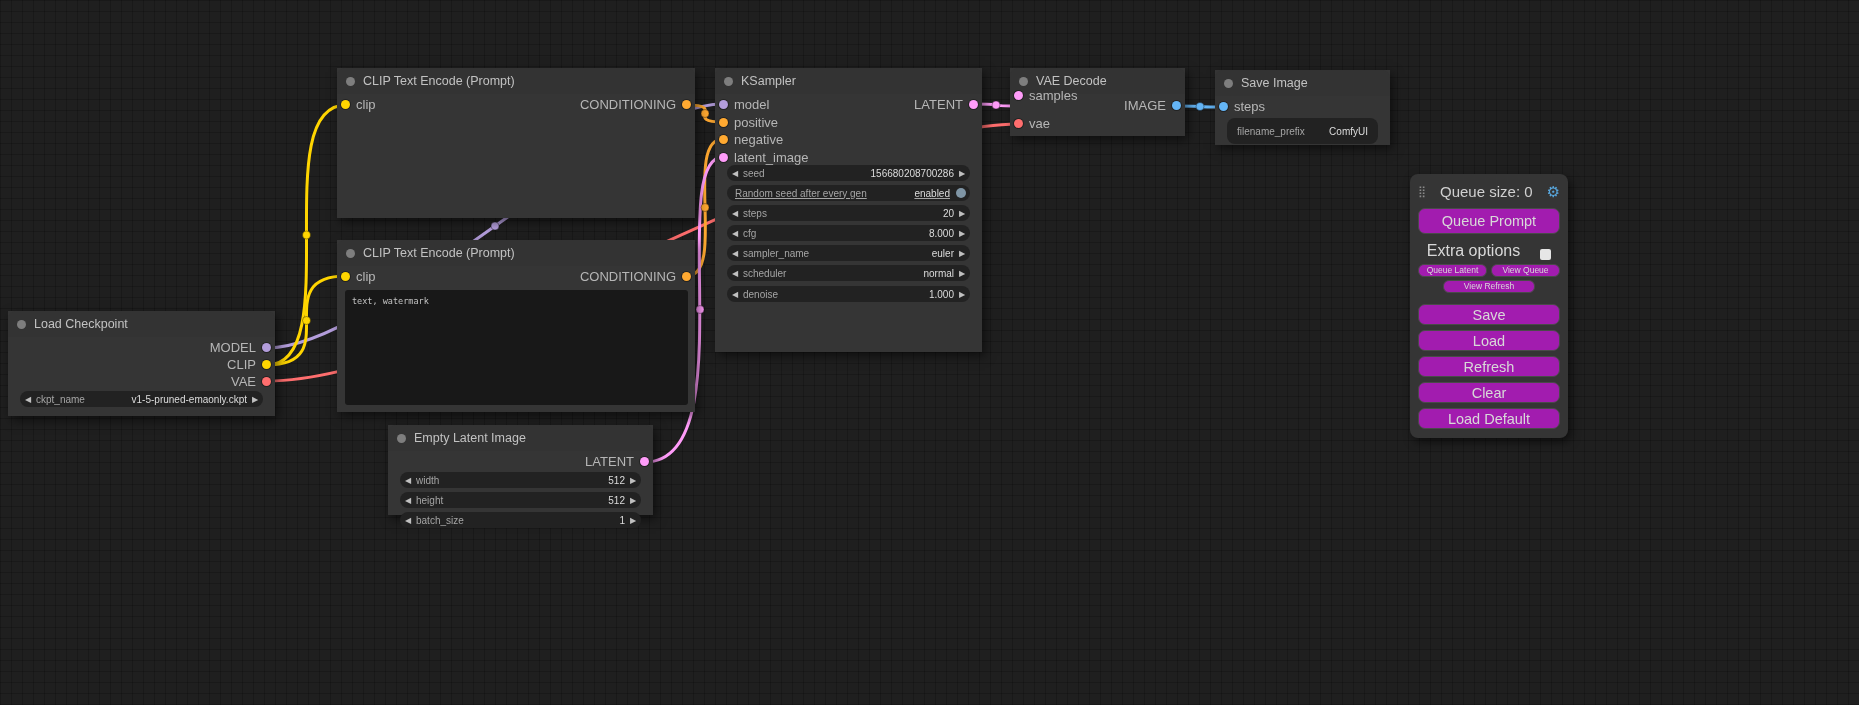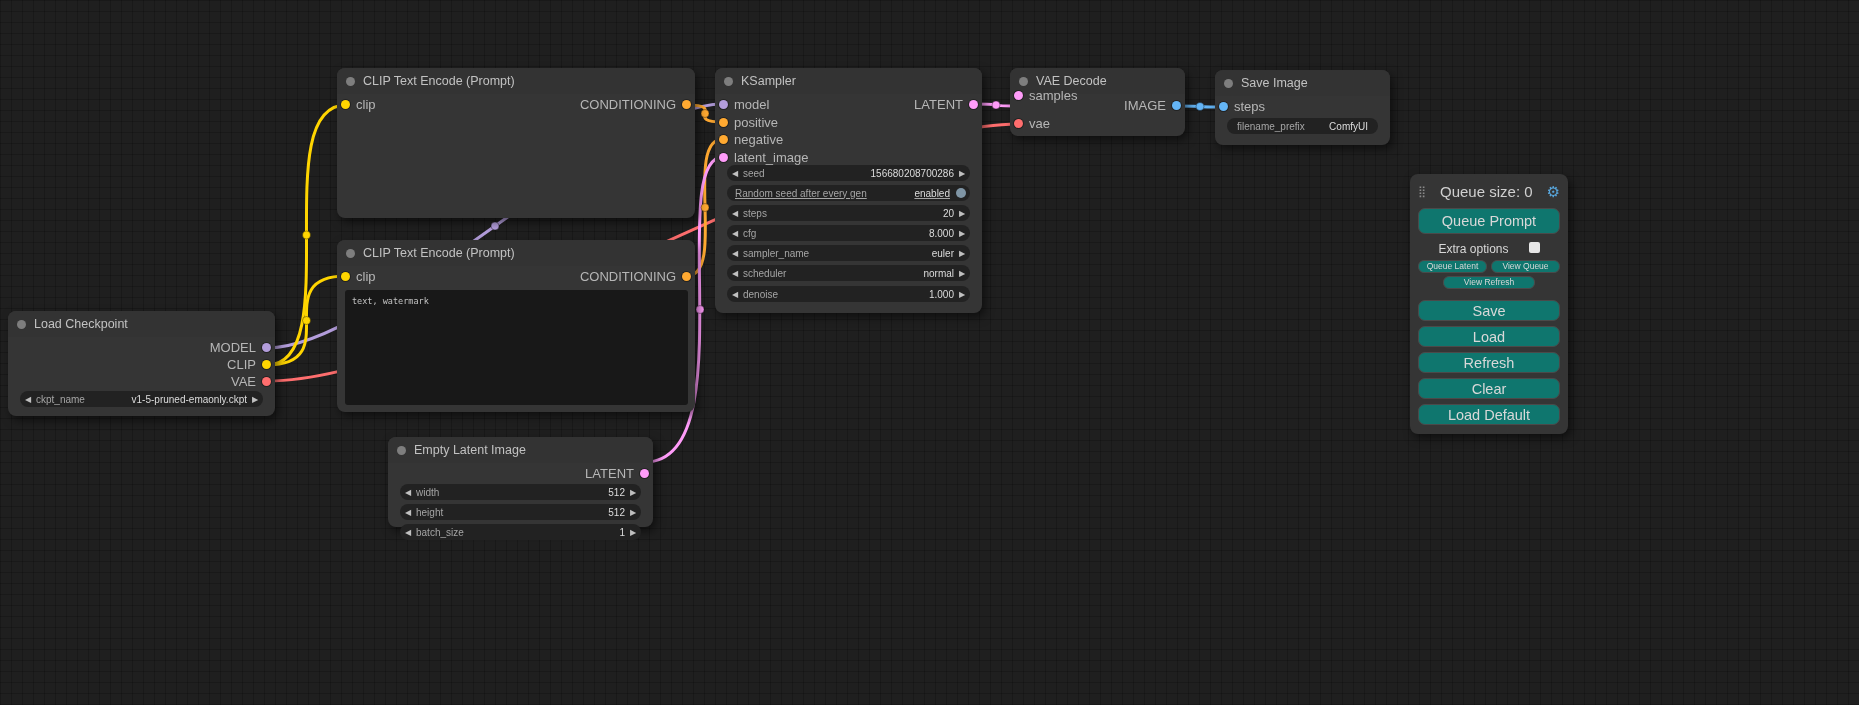--- a/index.html
+++ b/index.html
@@ -3,21 +3,21 @@
 <meta charset="utf-8">
 <style>
   html,body{margin:0;padding:0;background:#111;}
   #canvas{position:relative;width:1859px;height:705px;overflow:hidden;
     background-color:#1f1f1f;
     background-image:linear-gradient(rgba(0,0,0,.20) 1px,transparent 1px),
                      linear-gradient(90deg,rgba(0,0,0,.20) 1px,transparent 1px);
     background-size:11px 11px;
     font-family:"Liberation Sans",sans-serif;}
   #wires{position:absolute;left:0;top:0;z-index:1;}
-  .node{position:absolute;z-index:2;background:#353535;border-radius:8px;
+  .node{position:absolute;z-index:2;background:#353535;border-radius:0;
     box-shadow:3px 4px 10px rgba(0,0,0,.55);}
   .node-title{height:26px;background:#333333;border-radius:8px 8px 0 0;display:flex;
     align-items:center;padding:0 9px;color:#c2c2c2;font-size:12.5px;white-space:nowrap;}
   .title-dot{width:9px;height:9px;border-radius:50%;background:#7e7e7e;margin-right:8px;flex:0 0 auto;}
   .slot{position:absolute;height:17px;display:flex;align-items:center;gap:6px;
     font-size:13px;color:#b6b6b6;white-space:nowrap;}
   .slot.in{left:4px;}
   .slot.out{right:4px;justify-content:flex-end;}
   .dot{width:9px;height:9px;border-radius:50%;flex:0 0 auto;box-shadow:0 0 0 1px rgba(0,0,0,.35);}
   .c-model{background:#b39ddb}.c-clip{background:#ffd500}.c-vae{background:#ff6e6e}
@@ -33,25 +33,25 @@
   .node-text{position:absolute;left:8px;right:7px;top:50px;bottom:7px;background:#181818;
     border-radius:3px;color:#c3c3c3;font-family:"DejaVu Sans Mono",monospace;font-size:8.5px;
     line-height:13px;padding:5px 7px;white-space:pre-wrap;word-break:break-word;box-sizing:border-box;}
   
   .menu{position:absolute;z-index:3;left:1410px;top:174px;width:158px;background:#353535;
     border-radius:8px;box-shadow:3px 4px 10px rgba(0,0,0,.55);padding:8px 8px 9px;box-sizing:border-box;}
   .menu-header{display:flex;align-items:center;height:18px;}
   .drag-handle{color:#8a8a8a;font-size:11px;flex:0 0 auto;cursor:grab;}
   .queue-size{flex:1;text-align:center;font-size:15px;color:#d0d0d0;}
   .gear{color:#58a6dc;font-size:15px;line-height:1;flex:0 0 auto;}
-  .btn{display:block;width:100%;background:#0f766e;border:1px solid #4a4a4a;border-radius:7px;
+  .btn{display:block;width:100%;background:#a21caf;border:1px solid #4a4a4a;border-radius:7px;
     color:#d8d8d8;font-family:"Liberation Sans",sans-serif;box-sizing:border-box;padding:0;cursor:pointer;}
   .btn-queue{height:26px;font-size:14.5px;margin-top:8px;}
-  .extra-row{display:flex;align-items:flex-start;justify-content:center;gap:20px;margin-top:8px;
-    font-size:12px;color:#d8d8d8;}
+  .extra-row{display:flex;align-items:flex-end;justify-content:center;gap:20px;margin-top:8px;
+    font-size:16px;color:#d8d8d8;}
   .checkbox{width:11px;height:11px;background:#e6e6e6;border-radius:2px;flex:0 0 auto;}
   .small-row{display:flex;gap:4px;margin-top:4px;}
   .btn-small{height:13px;font-size:8.5px;border-radius:6px;line-height:11px;}
   .btn-history{width:92px;margin:3px auto 0;}
   .btn-stack{margin-top:11px;}
   .btn-big{height:21px;font-size:14.5px;margin-top:5px;}
 </style>
 </head>
 <body>
 
@@ -131,21 +131,21 @@
       <span class="dot c-clip"></span>
       <span>clip</span>
     </div>
     <div class="slot out" style="top:28px">
       <span>CONDITIONING</span>
       <span class="dot c-cond"></span>
     </div>
     <div class="node-text">text, watermark</div>
   </div>
 
-  <div class="node" style="left:388px;top:437px;width:265px;height:90px">
+  <div class="node" style="left:388px;top:425px;width:265px;height:90px">
     <div class="node-title">
       <span class="title-dot"></span>
       <span>Empty Latent Image</span>
     </div>
     <div class="slot out" style="top:28px">
       <span>LATENT</span>
       <span class="dot c-latent"></span>
     </div>
     <div class="widget" style="top:47px">
       <span class="arr">◀</span>
@@ -160,21 +160,21 @@
       <span class="arr">▶</span>
     </div>
     <div class="widget" style="top:87px">
       <span class="arr">◀</span>
       <span class="w-label">batch_size</span>
       <span class="w-value">1</span>
       <span class="arr">▶</span>
     </div>
   </div>
 
-  <div class="node" style="left:715px;top:68px;width:267px;height:245px">
+  <div class="node" style="left:715px;top:68px;width:267px;height:284px">
     <div class="node-title">
       <span class="title-dot"></span>
       <span>KSampler</span>
     </div>
     <div class="slot in" style="top:28px">
       <span class="dot c-model"></span>
       <span>model</span>
     </div>
     <div class="slot in" style="top:46px">
       <span class="dot c-cond"></span>
@@ -256,21 +256,21 @@
 
   <div class="node" style="left:1215px;top:70px;width:175px;height:75px">
     <div class="node-title">
       <span class="title-dot"></span>
       <span>Save Image</span>
     </div>
     <div class="slot in" style="top:28px">
       <span class="dot c-image"></span>
       <span>steps</span>
     </div>
-    <div class="widget no-arrows" style="top:48px;height:16px">
+    <div class="widget no-arrows" style="top:48px;height:26px">
       <span class="w-label">filename_prefix</span>
       <span class="w-value">ComfyUI</span>
     </div>
   </div>
 
   <div class="menu">
     <div class="menu-header">
       <span class="drag-handle">⣿</span>
       <span class="queue-size">Queue size: 0</span>
       <span class="gear">⚙</span>

